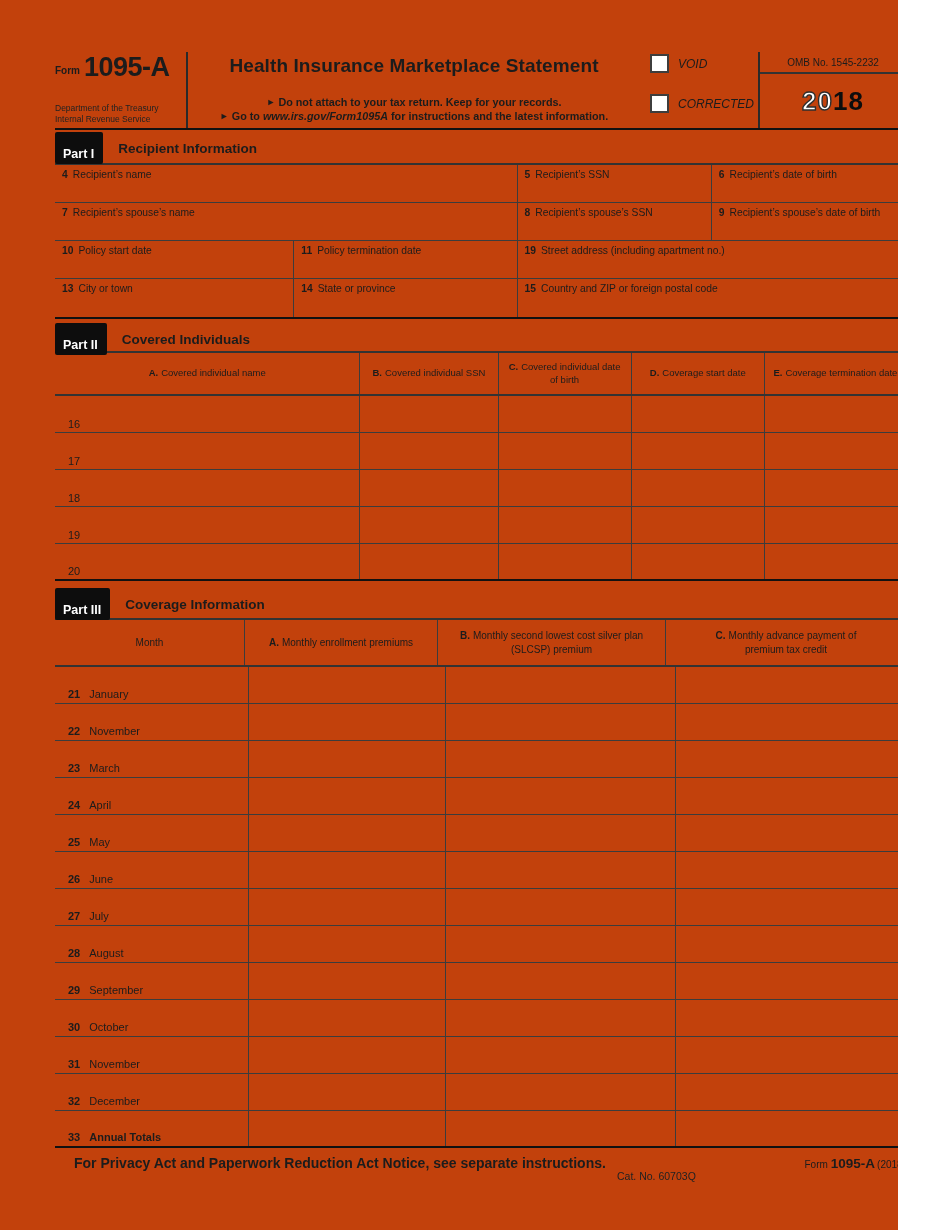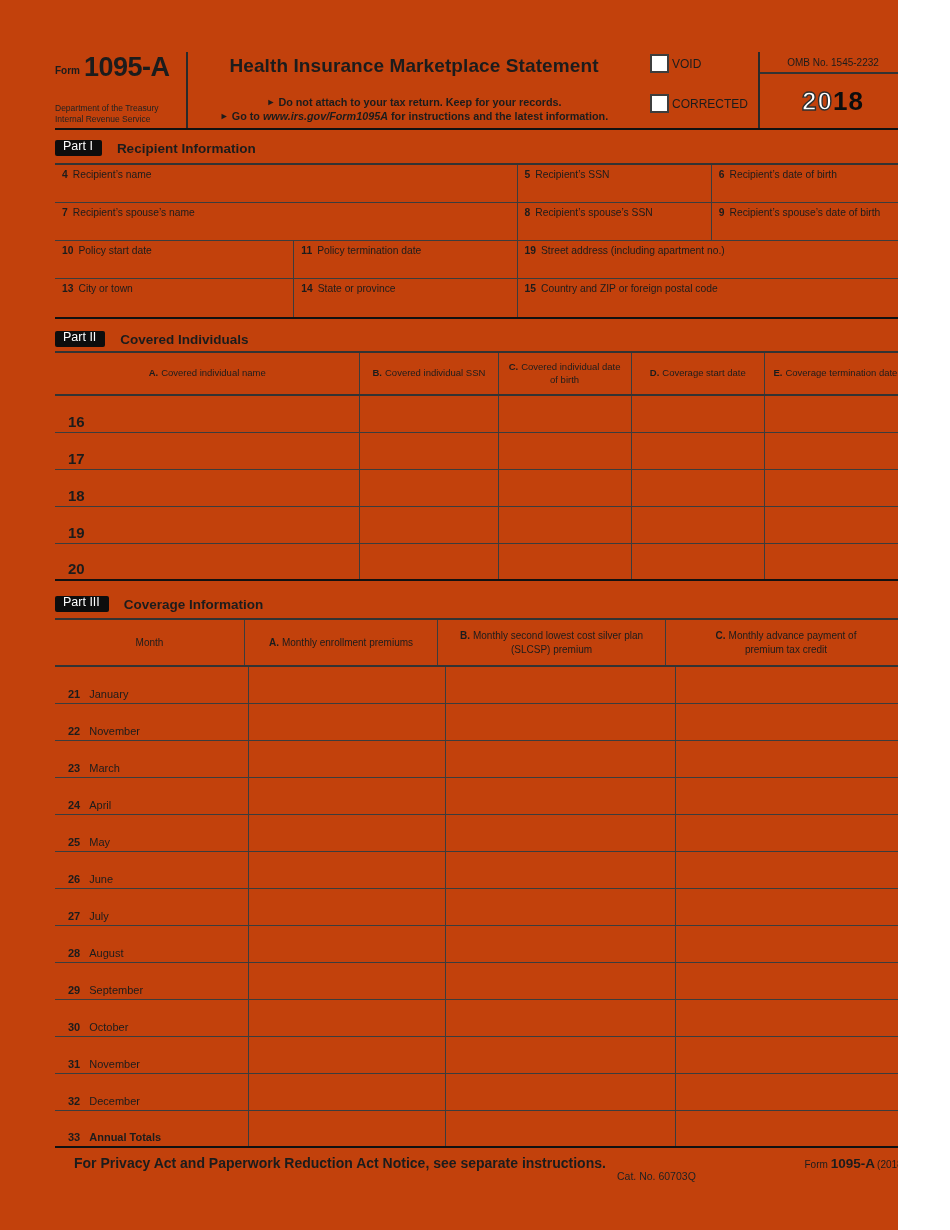--- a/index.html
+++ b/index.html
@@ -15,32 +15,32 @@
   .form-word { font-size:10px; font-weight:600; margin-top:11px; margin-right:4px; }
   .form-num { font-size:27px; font-weight:800; letter-spacing:-0.5px; line-height:1; }
   .dept { font-size:8.5px; line-height:1.3; color:#222; }
   .dept span { display:block; }
   .hdr-mid { flex:1; border-left:2px solid #2a2a2a; display:flex; flex-direction:column; justify-content:space-between; align-items:center; padding:3px 4px 4px; }
   .hdr-title { font-size:19px; font-weight:800; letter-spacing:0.1px; white-space:nowrap; }
   .instrs { text-align:center; font-size:10.8px; font-weight:700; line-height:1.3; white-space:nowrap; }
   .instrs .url { font-style:italic; }
   .arrow { font-size:9px; position:relative; top:-1px; }
   .hdr-checks { width:118px; display:flex; flex-direction:column; gap:21px; padding:2px 0 0 10px; }
-  .chk-row { display:flex; align-items:center; gap:3px; }
+  .chk-row { display:flex; align-items:center; gap:9px;font-style:italic; }
   .checkbox { width:19px; height:19px; border:2px solid #3d3d3d; background:#fff; flex:0 0 auto; }
   .chk-label { font-size:12px; }
   .hdr-omb { width:148px; border-left:2px solid #2a2a2a; display:flex; flex-direction:column; }
   .omb-no { text-align:center; font-size:10px; padding:5px 2px 4px; border-bottom:2px solid #333; white-space:nowrap; }
   .year { flex:1; display:flex; align-items:center; justify-content:center; font-size:26px; font-weight:800; letter-spacing:1px; }
   .year-outline { color:#fff; -webkit-text-stroke:1.4px #2e2e2e; }
   .year-bold { color:#0d0d0d; }
 
   
   .part-bar { display:flex; align-items:center; height:20px; }
-  .badge { background:#0d0d0d; color:#fff; font-weight:400; font-size:12.5px; line-height:1; padding:0 9px 3px 8px; border-radius:2px; }
+  .badge { background:#0d0d0d; color:#fff; font-weight:700; font-size:12.5px; line-height:1; padding:16px 9px 3px 8px; border-radius:2px; }
   .part-title { font-weight:700; font-size:13.5px; margin-left:15px; }
   .bar1 { margin-top:8px; }
   .bar2 { margin-top:10px; }
   .bar3 { margin-top:13px; }
 
   
   .p1-table { margin-top:5px; border-top:2px solid #333; border-bottom:2.5px solid #111; }
   .p1-row { display:grid; height:38px; border-bottom:1.5px solid #3c3c3c; }
   .p1-row:last-child { border-bottom:none; }
   .cols-a { grid-template-columns:238fr 223fr 389fr; }
@@ -53,21 +53,21 @@
   .p2-table { margin-top:2px; border-top:2px solid #333; }
   .p2-head { display:grid; grid-template-columns:304fr 138fr 133fr 133fr 142fr; min-height:43px; border-bottom:2px solid #333; }
   .p2-hcell { display:flex; align-items:center; justify-content:center; text-align:center; font-size:9.5px; line-height:1.3; padding:2px 3px; }
   .p2-hcell + .p2-hcell { border-left:1.5px solid #3c3c3c; }
   .p2-hcell .cap { max-width:112px; }
   .hpfx { font-weight:700; margin-right:3px; }
   .p2-row { display:grid; grid-template-columns:304fr 138fr 133fr 133fr 142fr; height:37px; border-bottom:1.5px solid #3c3c3c; }
   .p2-row:last-child { border-bottom:2.5px solid #111; }
   .p2-cell + .p2-cell { border-left:1.5px solid #3c3c3c; }
   .p2-cell.first { display:flex; align-items:flex-end; }
-  .row-num { font-weight:700; font-size:15px; padding-left:13px; padding-bottom:2px; }
+  .row-num { font-weight:400; font-size:11px; padding-left:13px; padding-bottom:2px; }
 
   
   .p3-table { margin-top:4px; border-top:2px solid #333; }
   .p3-head { display:grid; grid-template-columns:189fr 193fr 228fr 241fr; min-height:47px; border-bottom:2px solid #333; }
   .p3-hcell { display:flex; align-items:center; justify-content:center; text-align:center; font-size:10px; line-height:1.35; padding:2px 6px; }
   .p3-hcell + .p3-hcell { border-left:1.5px solid #3c3c3c; }
   .p3-hcell .wrapb { max-width:208px; }
   .p3-hcell .wrapc { max-width:182px; }
   .p3-row { display:grid; grid-template-columns:189fr 193fr 228fr 241fr; height:37px; border-bottom:1.5px solid #3c3c3c;gap:12px; }
   .p3-row:last-child { border-bottom:2.5px solid #111; }

